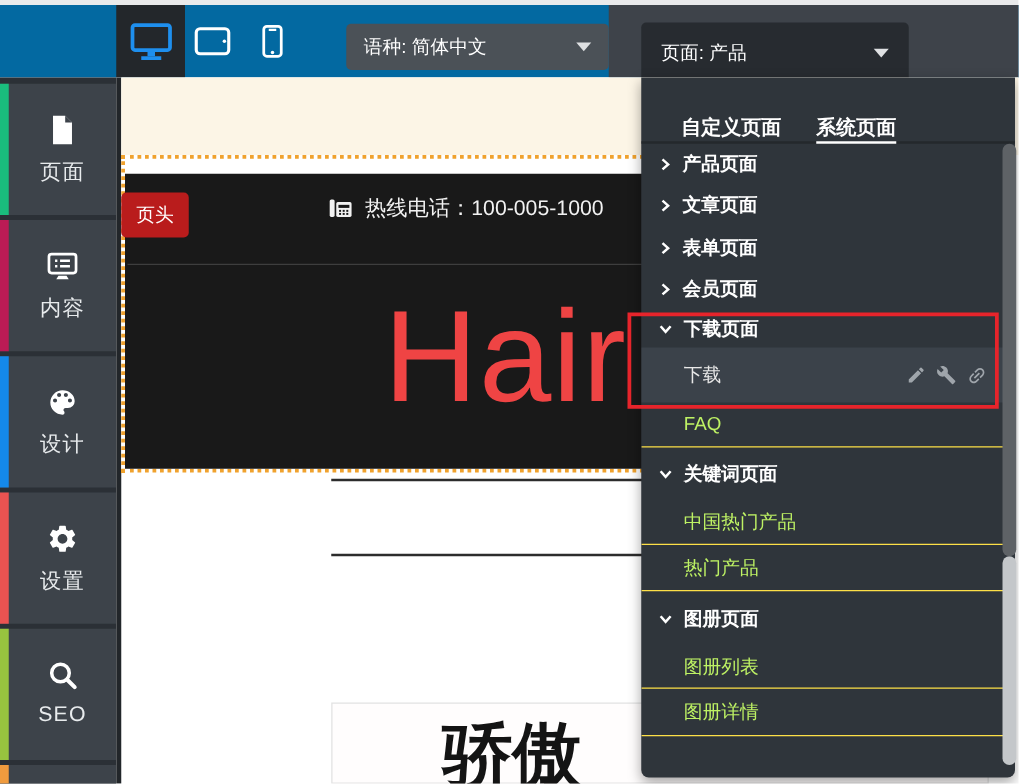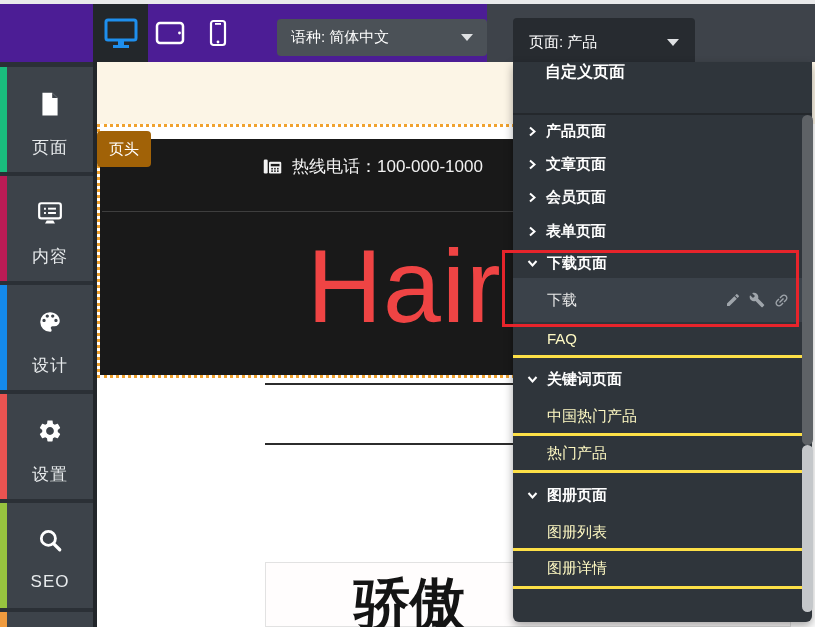--- a/index.html
+++ b/index.html
@@ -3,41 +3,41 @@
 <meta charset="utf-8">
 <style>
   * { margin:0; padding:0; box-sizing:border-box; }
   html,body { width:815px; height:627px; overflow:hidden;
     font-family:"Liberation Sans","DejaVu Sans",sans-serif; background:#fff; }
   .abs { position:absolute; }
   #stage { position:relative; width:815px; height:627px; background:#fff; overflow:hidden; }
 
   
   #top-strip { left:0; top:0; width:815px; height:4px; background:#e9eaeb; }
-  #topbar { left:0; top:4px; width:815px; height:58px; background:#4c1d95; }
+  #topbar { left:0; top:4px; width:815px; height:58px; background:#0369a1; }
   #topbar-right { left:487px; top:0; width:328px; height:58px; background:#3e434a; }
   #device-tile { left:93px; top:0; width:55px; height:58px; background:#23272b;
     display:flex; align-items:center; justify-content:center; }
   .dev-btn { position:absolute; top:0; height:58px; width:44px; display:flex; align-items:center; justify-content:center; }
   #dev-tablet { left:148px; }
   #dev-phone  { left:196px; }
   #lang-dd { left:277px; top:15px; width:210px; height:37px; background:#4b5157; border-radius:4px;
     display:flex; align-items:center; padding:0 14px; color:#fff; font-size:15px; }
-  #page-dd { left:513px; top:14px; width:182px; height:48px; background:#272b30; border-radius:4px 4px 0 0;
+  #page-dd { left:513px; top:14px; width:214px; height:48px; background:#272b30; border-radius:4px 4px 0 0;
     display:flex; align-items:center; padding:0 16px; color:#fff; font-size:15px; }
   .dd-label { flex:1; }
   .caret { width:0; height:0; border-left:6px solid transparent; border-right:6px solid transparent;
     border-top:7px solid #dfe1e3; }
 
   
   #sidebar { left:0; top:62px; width:93px; height:565px; background:#2b3036; overflow:hidden; }
   .side-item { position:absolute; left:0; width:93px; height:105px; background:#3d434a;
     border-left:7px solid #888; display:flex; flex-direction:column; align-items:center; }
   .side-item svg { margin-top:24px; }
-  .side-label { margin-top:19px; color:#e8ebed; font-size:17px; letter-spacing:1px; }
+  .side-label { margin-top:9px; color:#e8ebed; font-size:17px; letter-spacing:1px; }
 
   
   #canvas { left:93px; top:62px; width:722px; height:565px; background:#fff; border-left:4px solid #22262a; }
   #cream-band { left:0; top:0; width:718px; height:62px; background:#fcf5e6; }
   #dotted-section { left:0; top:62px; width:694px; height:254px; border:3px dotted #f0a22e; background:#fff; }
   #preview-black { position:absolute; left:0; top:12px; right:0; bottom:0; background:#191919; overflow:hidden; }
   #hotline { position:absolute; left:162px; top:16px; display:flex; align-items:center; gap:9px;
     color:#f2f2f2; font-size:17px; }
   #black-divider { position:absolute; left:2px; right:0; top:72px; height:1px; background:#3e3e3e; }
   #brand-text { position:absolute; left:207px; top:88px; font-size:104px; font-weight:400;
@@ -48,27 +48,27 @@
   #menu-line-1 { left:168px; top:321px; width:526px; }
   #menu-line-2 { left:168px; top:381px; width:526px; }
   #pride-box { left:168px; top:500px; width:526px; height:65px; background:#fffdfd; border:1px solid #e2e2e2; }
   #pride-text { position:absolute; left:88px; top:4px; font-size:56px; font-weight:bold; color:#141414; }
 
   
   #panel { left:513px; top:62px; width:299px; height:560px; background:#2f353b;
     border-radius:0 0 6px 6px; box-shadow:0 4px 10px rgba(0,0,0,.35); overflow:hidden; z-index:20; }
   #tabs { position:absolute; left:0; top:0; right:0; height:53px; display:flex; align-items:stretch;
     padding-left:32px; gap:28px; border-bottom:2px solid #24282c; }
-  .tab { display:flex; align-items:flex-start; color:#fff; font-size:16px; font-weight:bold;
+  .tab { display:flex; align-items:flex-end; color:#fff; font-size:16px; font-weight:bold;
     border-bottom:2px solid transparent; margin-bottom:-2px; }
   .tab.active { border-bottom-color:#fff; }
   #rows { position:absolute; left:0; top:53px; right:0; bottom:0; overflow:hidden; }
   .prow { display:flex; align-items:center; width:100%;gap:36px; }
   .prow.header { padding-left:14px; gap:9px; color:#ffffff; font-size:15px; font-weight:bold; }
-  .prow.sub { padding-left:34px; color:#fef9c3; font-size:15px; border-bottom:3px solid #fde047; }
+  .prow.sub { padding-left:34px; color:#bef264; font-size:15px; border-bottom:1px solid #fde047; }
   .prow.sub.selected { background:#3b424a; border-bottom:none; color:#e8e8e8; }
   .row-icons { margin-left:auto; margin-right:22px; display:flex; gap:8px; align-items:center; }
   .h30{height:30px}.h33{height:33px}.h34{height:34px}.h36{height:36px}.h37{height:37px}
   .h38{height:38px}.h40{height:40px}.h42{height:42px}.h44{height:44px}
   .chev { flex:0 0 auto; }
 
   
   #sb-thumb { left:802px; top:115px; width:11px; height:330px; background:#5e6266; border-radius:6px; z-index:30; }
   #sb-track { left:802px; top:445px; width:11px; height:167px; background:#c4c7ca; border-radius:6px; z-index:29; }
 
@@ -163,64 +163,67 @@
             <rect x="2" y="4" width="4.5" height="16" rx="1.5" fill="#f2f2f2"></rect>
             <rect x="8" y="6.5" width="14" height="13.5" rx="1.5" fill="#f2f2f2"></rect>
             <rect x="10" y="9" width="10" height="2.8" fill="#191919"></rect>
             <rect x="10.6" y="13.6" width="1.8" height="1.8" fill="#191919"></rect>
             <rect x="13.9" y="13.6" width="1.8" height="1.8" fill="#191919"></rect>
             <rect x="17.2" y="13.6" width="1.8" height="1.8" fill="#191919"></rect>
             <rect x="10.6" y="16.4" width="1.8" height="1.8" fill="#191919"></rect>
             <rect x="13.9" y="16.4" width="1.8" height="1.8" fill="#191919"></rect>
             <rect x="17.2" y="16.4" width="1.8" height="1.8" fill="#191919"></rect>
           </svg>
-          <span>热线电话：100-000-1000</span>
+          <span>热线电话：100-005-1000</span>
         </div>
         <div id="black-divider"></div>
         <div id="brand-text">Hair</div>
       </div>
     </div>
-    <div class="abs" id="header-tag" style="background-color: #a16207;">页头</div>
+    <div class="abs" id="header-tag" style="background-color: #b91c1c; margin-top: 23px;">页头</div>
     <div class="abs menu-line" id="menu-line-1"></div>
     <div class="abs menu-line" id="menu-line-2"></div>
     <div class="abs" id="pride-box">
       <div id="pride-text">骄傲</div>
     </div>
   </div>
 
   <div class="abs" id="panel">
     <div id="tabs">
       <div class="tab">
         <span>自定义页面</span>
       </div>
+      <div class="tab active">
+        <span>系统页面</span>
+      </div>
     </div>
     <div id="rows">
       <div class="prow header h33">
         <svg class="chev" width="10" height="11" viewBox="0 0 10 11">
             <polyline points="3,1.5 7.5,5.5 3,9.5" fill="none" stroke="#fff" stroke-width="2"></polyline>
           </svg>
         <span>产品页面</span>
       </div>
       <div class="prow header h33">
         <svg class="chev" width="10" height="11" viewBox="0 0 10 11">
             <polyline points="3,1.5 7.5,5.5 3,9.5" fill="none" stroke="#fff" stroke-width="2"></polyline>
           </svg>
         <span>文章页面</span>
       </div>
+      <div class="prow header h34">
+        <svg class="chev" width="10" height="11" viewBox="0 0 10 11">
+            <polyline points="3,1.5 7.5,5.5 3,9.5" fill="none" stroke="#fff" stroke-width="2"></polyline>
+          </svg>
+        <span>表单页面</span>
+      </div>
       <div class="prow header h33">
         <svg class="chev" width="10" height="11" viewBox="0 0 10 11">
             <polyline points="3,1.5 7.5,5.5 3,9.5" fill="none" stroke="#fff" stroke-width="2"></polyline>
           </svg>
         <span>会员页面</span>
-      </div>
-      <div class="prow header h34">
-        <svg class="chev" width="10" height="11" viewBox="0 0 10 11">
-            <polyline points="3,1.5 7.5,5.5 3,9.5" fill="none" stroke="#fff" stroke-width="2"></polyline>
-          </svg>
-        <span>表单页面</span>
       </div>
       <div class="prow header h30">
         <svg class="chev" width="11" height="10" viewBox="0 0 11 10">
             <polyline points="1.5,3 5.5,7.5 9.5,3" fill="none" stroke="#fff" stroke-width="2"></polyline>
           </svg>
         <span>下载页面</span>
       </div>
       <div class="prow sub selected h44">
         <span>下载</span>
         <span class="row-icons">

